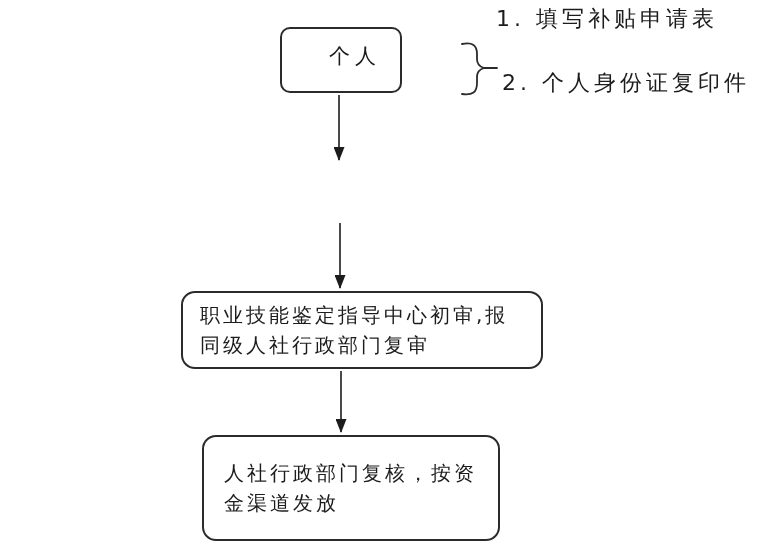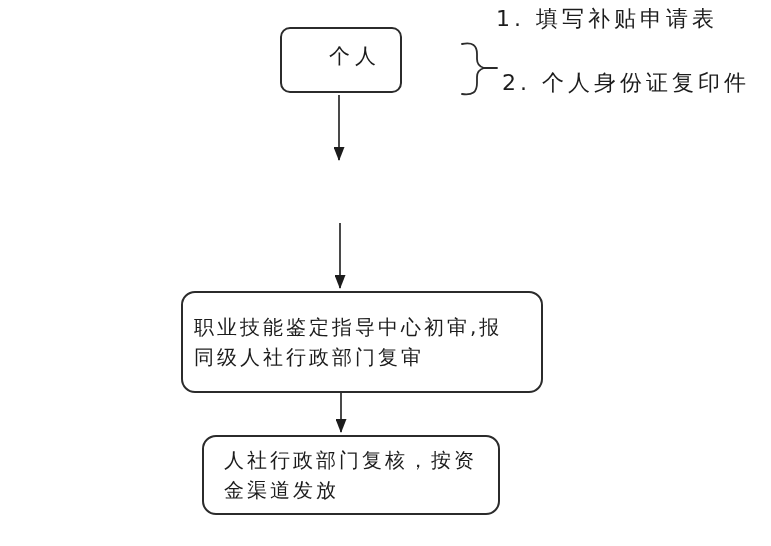--- a/index.html
+++ b/index.html
@@ -54,29 +54,29 @@
     width: 625px;
     height: 58px;
     border-radius: 12px;
     padding-left: 15px;
     white-space: nowrap;
   }
   .node-center-review {
     left: 181px;
     top: 291px;
     width: 362px;
-    height: 102px;
+    height: 78px;
     border-radius: 14px;
-    padding-left: 11px;
+    padding-left: 17px;
   }
   .node-hr-disburse {
     left: 202px;
     top: 435px;
     width: 298px;
-    height: 80px;
+    height: 106px;
     border-radius: 14px;
     padding-left: 20px;
   }
   .annotation {
     position: absolute;
     font-size: 22px;
     letter-spacing: 4px;
     white-space: nowrap;
     line-height: 26px;
   }

